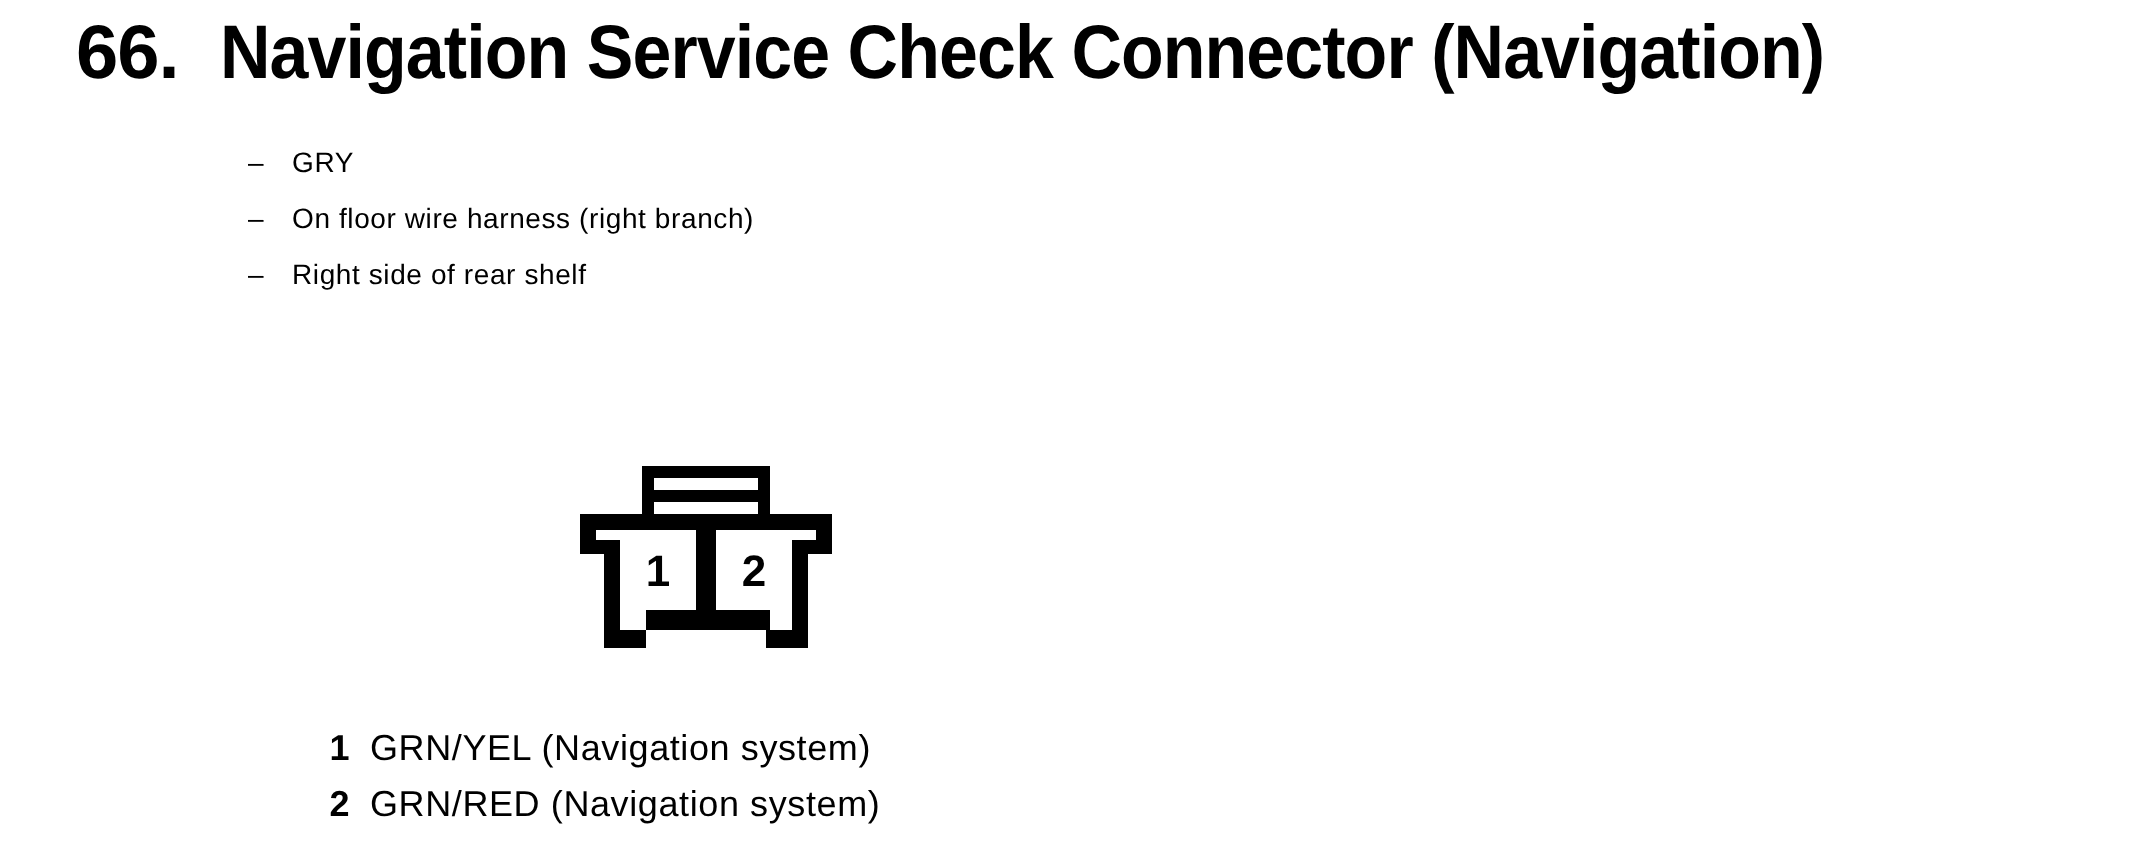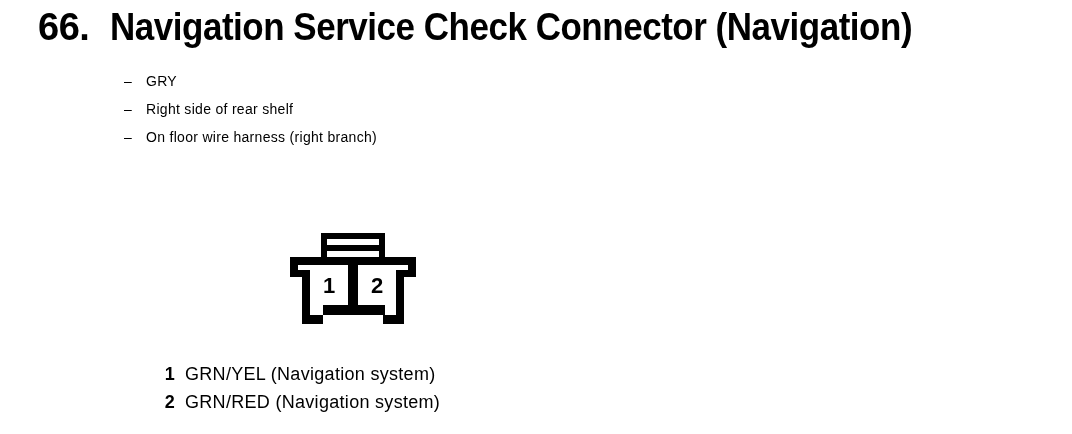--- a/index.html
+++ b/index.html
@@ -84,24 +84,24 @@
 <body>
 
 <div class="abs item-number">66.</div>
 <div class="abs page-title">Navigation Service Check Connector (Navigation)</div>
 
 <div class="abs details">
   <div class="detail-line">
     <span class="dash">–</span><span>GRY</span>
   </div>
   <div class="detail-line">
-    <span class="dash">–</span><span>Right side of rear shelf</span>
+    <span class="dash">–</span><span>On floor wire harness (right branch)</span>
   </div>
   <div class="detail-line">
-    <span class="dash">–</span><span>On floor wire harness (right branch)</span>
+    <span class="dash">–</span><span>Right side of rear shelf</span>
   </div>
 </div>
 
 <svg class="abs connector-diagram" viewBox="0 0 132 97" xmlns="http://www.w3.org/2000/svg">
   <g fill="#000000">
 
     <rect x="34" y="2" width="64" height="6"></rect>
     <rect x="34" y="14" width="64" height="6"></rect>
     <rect x="34" y="2" width="6" height="24"></rect>
     <rect x="92" y="2" width="6" height="24"></rect>

